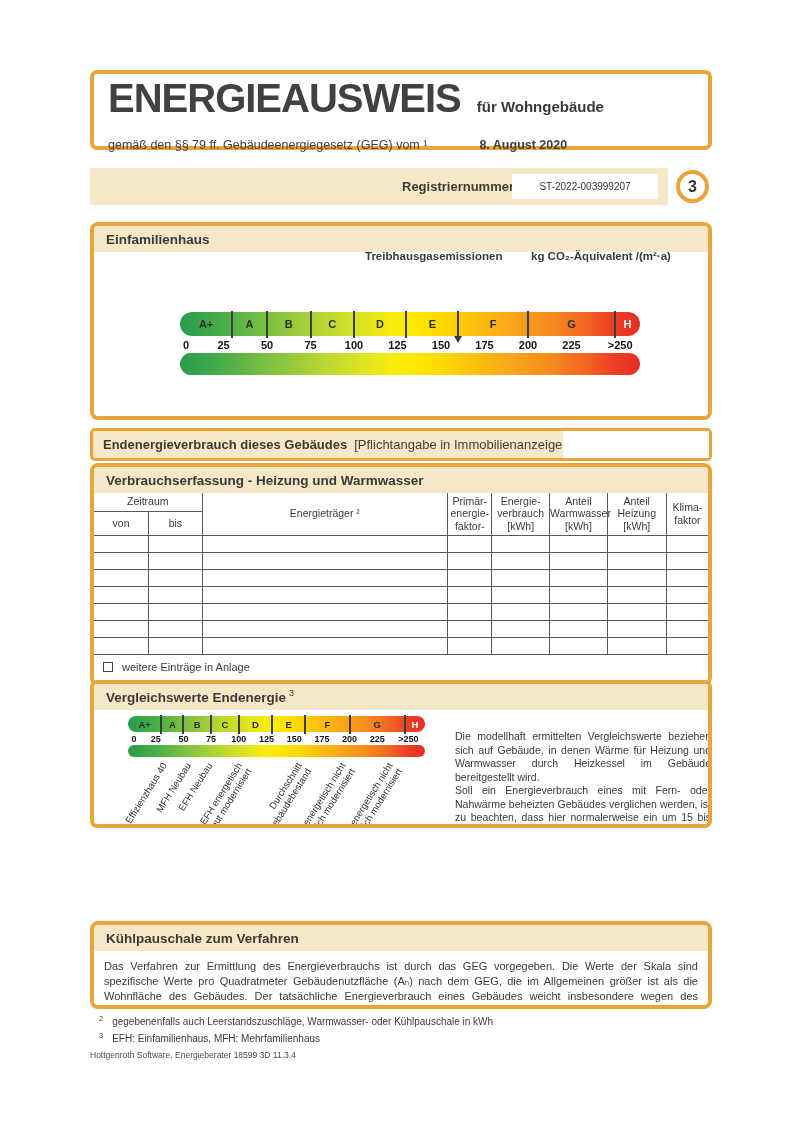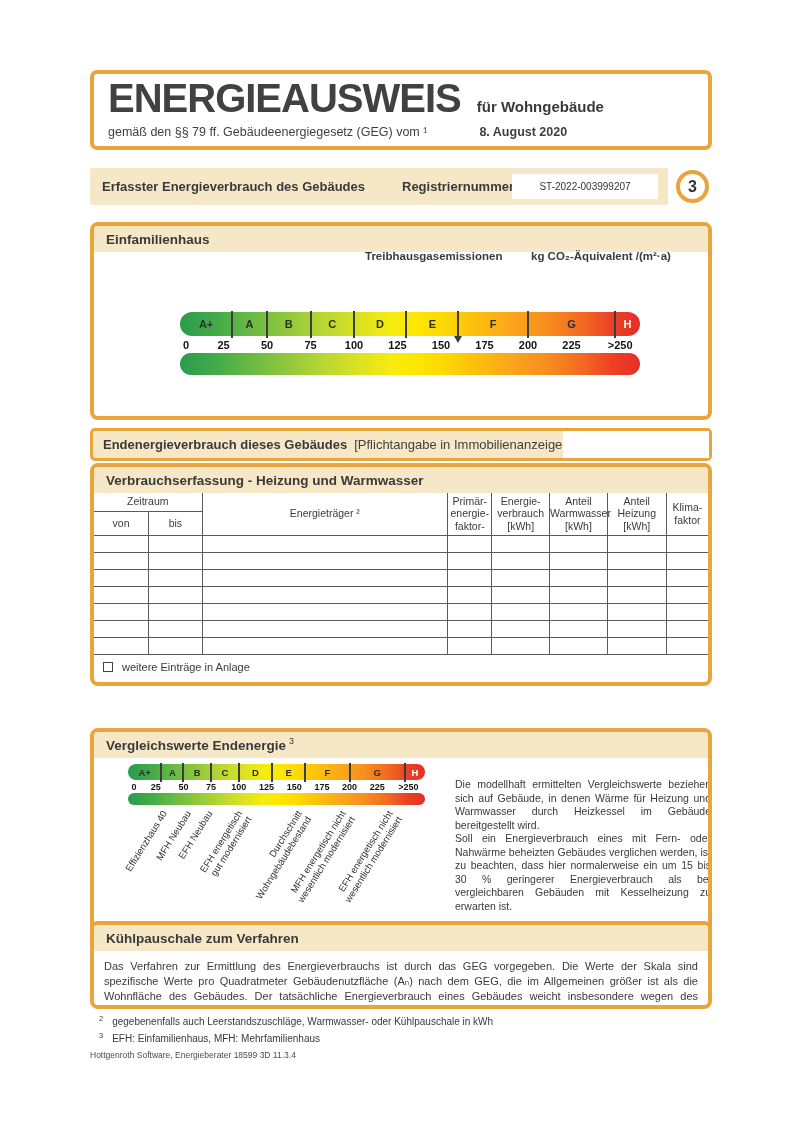--- a/index.html
+++ b/index.html
@@ -10,21 +10,21 @@
     overflow: hidden;
   }
   
   .header-box {
     position:absolute; left:90px; top:70px; width:622px; height:80px;
     border:4px solid #E8A53C; border-radius:7px; background:#fff; padding:3px 21px 0 14px;
   }
   .title-row { display:flex; align-items:baseline; }
   .main-title { font-size:40px; font-weight:bold; color:#414141; letter-spacing:-1px; line-height:1.05; }
   .title-sub  { font-size:15px; font-weight:bold; color:#3a3a3a; margin-left:16px; }
-  .law-line   { font-size:12.5px; color:#3f3f3f; margin-top:6px; }
+  .law-line   { font-size:12.5px; color:#3f3f3f; margin-top:19px; }
   .law-date   { font-weight:bold; margin-left:52px; }
   
   .reg-band {
     position:absolute; left:90px; top:168px; width:578px; height:37px;
     background:#F6E8C6; border-radius:2px;
   }
   .reg-band .band-title { position:absolute; left:12px; top:11px; font-weight:bold; font-size:13px; }
   .reg-label { position:absolute; left:312px; top:11px; font-weight:bold; font-size:13px; }
   .reg-value-box {
     position:absolute; left:422px; top:6px; width:146px; height:25px; background:#fff;
@@ -88,21 +88,21 @@
   }
   .consumption tr > *:first-child { border-left:none; }
   .consumption tr > *:last-child  { border-right:none; }
   .consumption thead tr:first-child > * { border-top:none; }
   .consumption td { height:17px; }
   .th-zeitraum { height:18px; }
   .th-vonbis   { height:24px;margin-left:32px; }
   .cb-row { height:24px; display:flex; align-items:center; padding-left:9px; font-size:11px; color:#3a3a3a; }
   .checkbox { width:10px; height:10px; border:1.5px solid #444; background:#fff; display:inline-block; margin-right:9px; }
   
-  .sec-vergleich { top:728px; height:208px; }
+  .sec-vergleich { top:680px; height:148px;border-radius:7px; }
   #cmp-labels { position:absolute; left:37px; top:77px; width:310px; height:112px; }
   .cmp-anchor { position:absolute; top:0; width:0; height:0; }
   .cmp-label {
     position:absolute; right:0; top:0; width:max-content;
     transform:rotate(-58deg); transform-origin:100% 0;
     white-space:pre; text-align:right; font-size:9.5px; line-height:10.5px; color:#2e2e2e;
   }
   .cmp-text { position:absolute; left:361px; top:46px; width:256px; font-size:10.5px; line-height:13.5px; text-align:justify; color:#3a3a3a; }
   .cmp-text p + p { margin-top:0; }
   
@@ -122,21 +122,20 @@
     <div class="title-row">
       <span class="main-title">ENERGIEAUSWEIS</span>
       <span class="title-sub">für Wohngebäude</span>
     </div>
     <div class="law-line">
       <span>gemäß den §§ 79 ff. Gebäudeenergiegesetz (GEG) vom ¹</span><span class="law-date">8. August 2020</span>
     </div>
   </div>
 
   <div class="reg-band">
-    <span class="band-title">Erfasster Energieverbrauch des Gebäudes</span>
     <span class="reg-label">Registriernummer:</span>
     <span class="reg-value-box">
       <span>ST-2022-003999207</span>
     </span>
   </div>
   <div class="page-circle">
     <span>3</span>
   </div>
 
   <div class="sec sec-energie">

